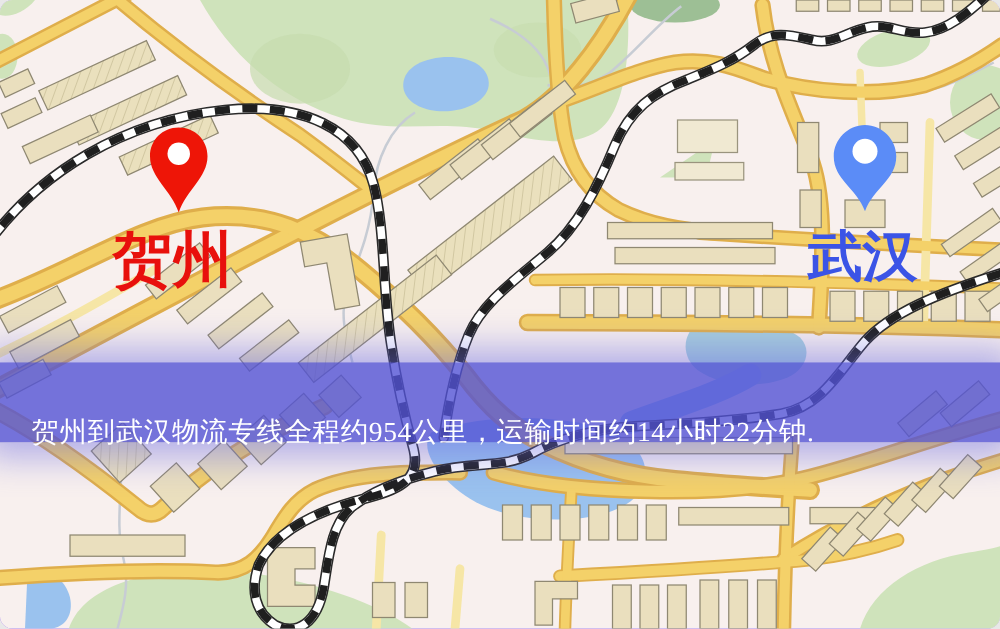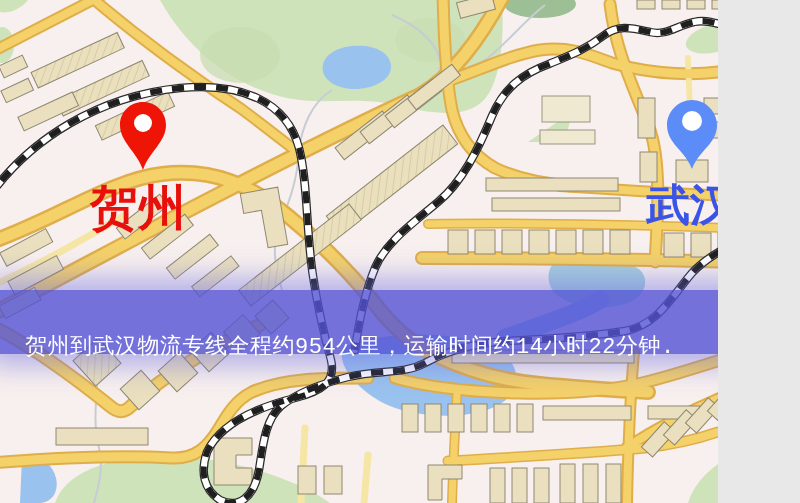--- a/index.html
+++ b/index.html
@@ -1,37 +1,37 @@
 <!DOCTYPE html>
 <html lang="zh"><head>
 <meta charset="utf-8">
 <style>
   html,body{margin:0;padding:0;background:#e8e8e8;}
-  .stage{position:relative;width:718px;height:503px;overflow:hidden;background:#8b5cf6;font-family:"Liberation Sans",sans-serif;}
+  .stage{position:relative;width:800px;height:503px;overflow:hidden;background:#8b5cf6;font-family:"Liberation Sans",sans-serif;border-radius:10px;}
   .stage svg{display:block;}
   
   .rc{stroke:#dfae4b;fill:none;stroke-linecap:round;}
   .rf{stroke:#f4d169;fill:none;stroke-linecap:round;}
   .rm{stroke:#f6e6a6;fill:none;stroke-linecap:round;}
   .rwc{stroke:#2a2a2a;stroke-width:8.5;fill:none;stroke-linecap:round;}
   .rww{stroke:#ffffff;stroke-width:6;fill:none;stroke-linecap:round;}
   .rwd{stroke:#1f1f1f;stroke-width:6;fill:none;stroke-dasharray:12 10;}
   .bld{fill:#eadfbe;stroke:#8f8872;stroke-width:1;}
   .bldh{fill:url(#hatch);stroke:#8f8872;stroke-width:1;}
   .bldl{fill:#f0e9d2;stroke:#9a947e;stroke-width:1;}
   .stream{stroke:#c7ccd4;stroke-width:2;fill:none;}
   .park{fill:#cfe3bb;}
   .water{fill:#9ac2ee;}
   .pin-label{font-family:"Liberation Serif",serif;font-weight:700;}
   
   .banner{position:absolute;left:0;top:290px;width:800px;height:64px;
     background:rgba(82,82,213,0.80);
     box-shadow:0 0 26px 12px rgba(104,104,226,0.48);
     display:flex;align-items:center;}
-  .banner span{color:#ffffff;font-size:22px;font-family:Liberation Mono, monospace;
+  .banner span{color:#ffffff;font-size:22px;font-family:Liberation Serif, serif;
     padding-left:25px;white-space:nowrap;letter-spacing:0.5px;margin-top:48px;}
 </style>
 </head>
 <body>
 
 <div class="stage">
   <svg width="800" height="503" viewBox="0 0 800 503">
     <defs>
       <pattern id="hatch" width="7" height="7" patternUnits="userSpaceOnUse" patternTransform="rotate(45)">
         <rect width="7" height="7" fill="#eae0bd"></rect>

